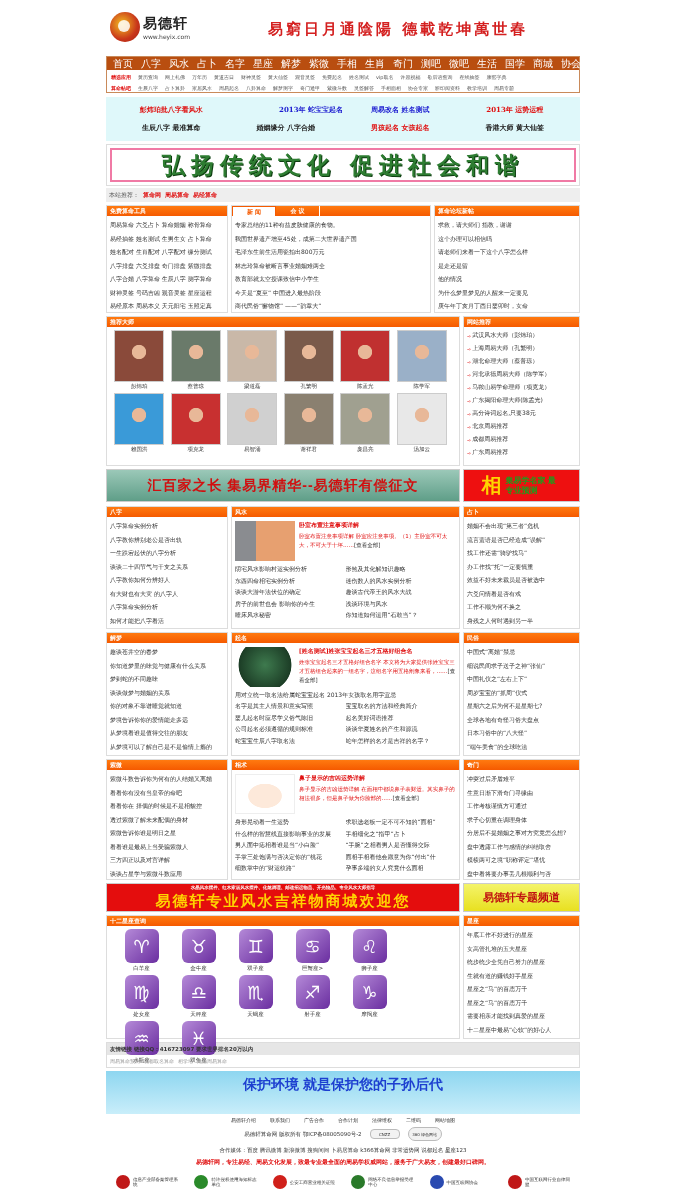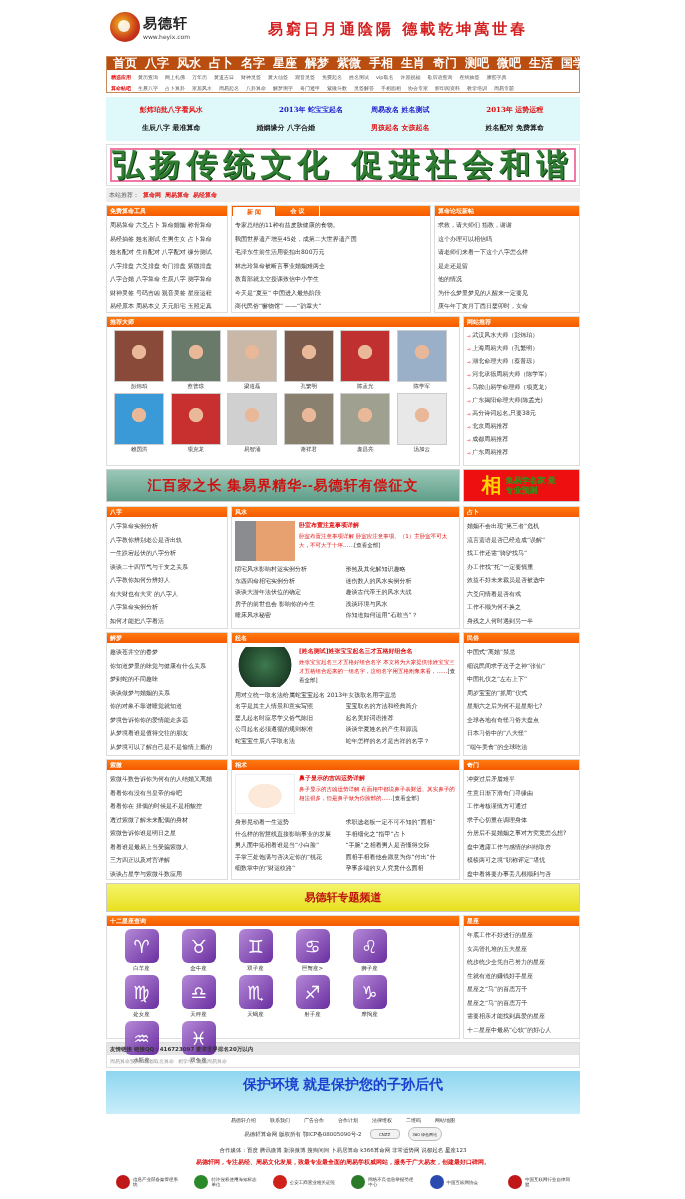--- a/index.html
+++ b/index.html
@@ -8,29 +8,29 @@
 .header{height:44px;position:relative}
 .logo{position:absolute;left:4px;top:4px;display:flex;align-items:center}
 .logo-circle{width:30px;height:30px;border-radius:50%;background:radial-gradient(circle at 40% 40%,#f4c020,#c8361b 60%,#a42010);position:relative}
 .logo-circle::after{content:"";position:absolute;left:8px;top:8px;width:12px;height:12px;border-radius:50%;background:#fff;opacity:.85}
 .logo-text{margin-left:3px}
 .logo-name{font-family:"DejaVu Serif",serif;font-size:14px;font-weight:bold;color:#222;letter-spacing:1px}
 .logo-url{font-size:6px;color:#444}
 .slogan{position:absolute;left:162px;top:12px;font-family:"DejaVu Serif",serif;font-size:15px;color:#d42020;letter-spacing:3px;font-weight:bold}
 .nav{margin-top:4px;border:1px solid #c98a5a;background:#fff}
 .nav-main{background:#b94e10;height:13px;display:flex;align-items:center;padding-left:6px;gap:8px}
-.nav-main span{color:#fff;font-size:12px;font-weight:bold;font-family:"DejaVu Serif",serif;white-space:nowrap}
+.nav-main span{color:#fff;font-size:10px;font-weight:normal;font-family:"DejaVu Serif",serif;white-space:nowrap}
 .nav-sub{display:flex;padding:2px 4px 0;gap:7px;height:11px;align-items:center;white-space:nowrap}
 .nav-sub span{font-size:5px;color:#555}
 .nav-sub .lead{color:#e01010;font-weight:bold}
 .promo{margin-top:4px;background:#dff8fa;height:44px;padding:4px 8px}
 .promo-row{display:flex;height:18px;align-items:center}
 .promo-row span{width:25%;text-align:center;font-size:7px;font-weight:bold;font-family:"DejaVu Serif",serif}
 .banner1{margin-top:3px;height:42px;border:1px solid #ddd;padding:3px;background:#fff}
-.banner1-in{height:100%;border:2px solid #f07aa5;display:flex;align-items:center;justify-content:center;font-family:"DejaVu Serif",serif;font-size:31px;color:#2e7d32;font-weight:bold;letter-spacing:6px;text-shadow:1px 1px 0 #0d3d10}
+.banner1-in{height:100%;border:2px solid #f07aa5;display:flex;align-items:center;justify-content:center;font-family:"DejaVu Serif",serif;font-size:23px;color:#2e7d32;font-weight:bold;letter-spacing:6px;text-shadow:1px 1px 0 #0d3d10}
 .recbar{margin-top:2px;background:#eee;height:14px;display:flex;align-items:center;padding-left:3px;gap:4px;font-size:6px}
 .recbar .lab{color:#555}
 .recbar .lk{color:#e01010;font-weight:bold}
 .row{display:flex;gap:3px;margin-top:3px}
 .box{border:1px solid #ddd;background:#fff}
 .bh{height:10px;background:linear-gradient(#ff7a10,#f55a00);color:#fff;font-size:6px;font-weight:bold;padding-left:3px;line-height:10px;font-family:"DejaVu Serif",serif}
 .bb{padding:2px 3px}
 .li{height:13.5px;line-height:13.5px;font-size:6px;color:#333;white-space:nowrap;overflow:hidden}
 .tabs{height:10px;background:linear-gradient(#ff7a10,#f55a00);display:flex}
 .tab{width:44px;text-align:center;color:#fff;font-size:6px;font-weight:bold;line-height:10px;border-right:1px solid #fff}
@@ -146,21 +146,21 @@
     <div class="promo-row" id="promo1">
         <span style="color: rgb(224, 16, 16);">彭炜珀批八字看风水</span>
         <span style="color: rgb(26, 26, 208); text-align: right;">2013年 蛇宝宝起名</span>
         <span style="color: rgb(26, 26, 208);">周易改名 姓名测试</span>
         <span style="color: rgb(224, 16, 16);">2013年 运势运程</span>
       </div>
     <div class="promo-row" id="promo2">
         <span style="color: rgb(34, 34, 34);">生辰八字 最准算命</span>
         <span style="color: rgb(34, 34, 34);">婚姻缘分 八字合婚</span>
         <span style="color: rgb(224, 16, 16);">男孩起名 女孩起名</span>
-        <span style="color: rgb(34, 34, 34);">姓名配对 免费算命</span>
+        <span style="color: rgb(34, 34, 34);">香港大师 黄大仙签</span>
       </div>
   </div>
 
   <div class="banner1">
     <div class="banner1-in">弘扬传统文化 促进社会和谐</div>
   </div>
 
   <div class="recbar">
     <span class="lab">本站推荐：</span>
     <span class="lk">算命网</span>
@@ -471,20 +471,24 @@
           <div class="li">求子心切重在调理身体</div>
           <div class="li">分居后不提婚姻之事对方究竟怎么想?</div>
           <div class="li">盘中透露工作与感情的纠结取舍</div>
           <div class="li">模棱两可之境“职称评定”堪忧</div>
           <div class="li">盘中看将要办事丢几根顺利与否</div>
         </div>
     </div>
   </div>
 
   <div class="row" style="height:29px">
+    <div style="width:354px;background:#e40d0d;border:1px solid #ccc;text-align:center;overflow:hidden">
+      <div style="font-size:4.5px;color:#fff;height:8px;line-height:8px;font-weight:bold">水晶风水摆件、红木家居风水摆件、化煞调理、邮递招运物品、开光物品、专业风水大师指导</div>
+      <div style="font-size:15px;color:#ffd400;font-weight:bold;font-family:'DejaVu Serif',serif;line-height:19px;letter-spacing:2px">易德轩专业风水吉祥物商城欢迎您</div>
+    </div>
     <div class="ad2" style="flex:1;height:29px;background:linear-gradient(#f4f46a,#e8e020);border:1px solid #ccc;color:#c01010;font-size:11px">易德轩专题频道</div>
   </div>
 
   <div class="row" style="height:124px">
     <div class="box" style="width:354px">
       <div class="bh">十二星座查询</div>
       <div class="zodiac" id="zodiacGrid">
           <div class="z">
             <div class="zi">♈</div>
             <div class="zn">白羊座</div>

